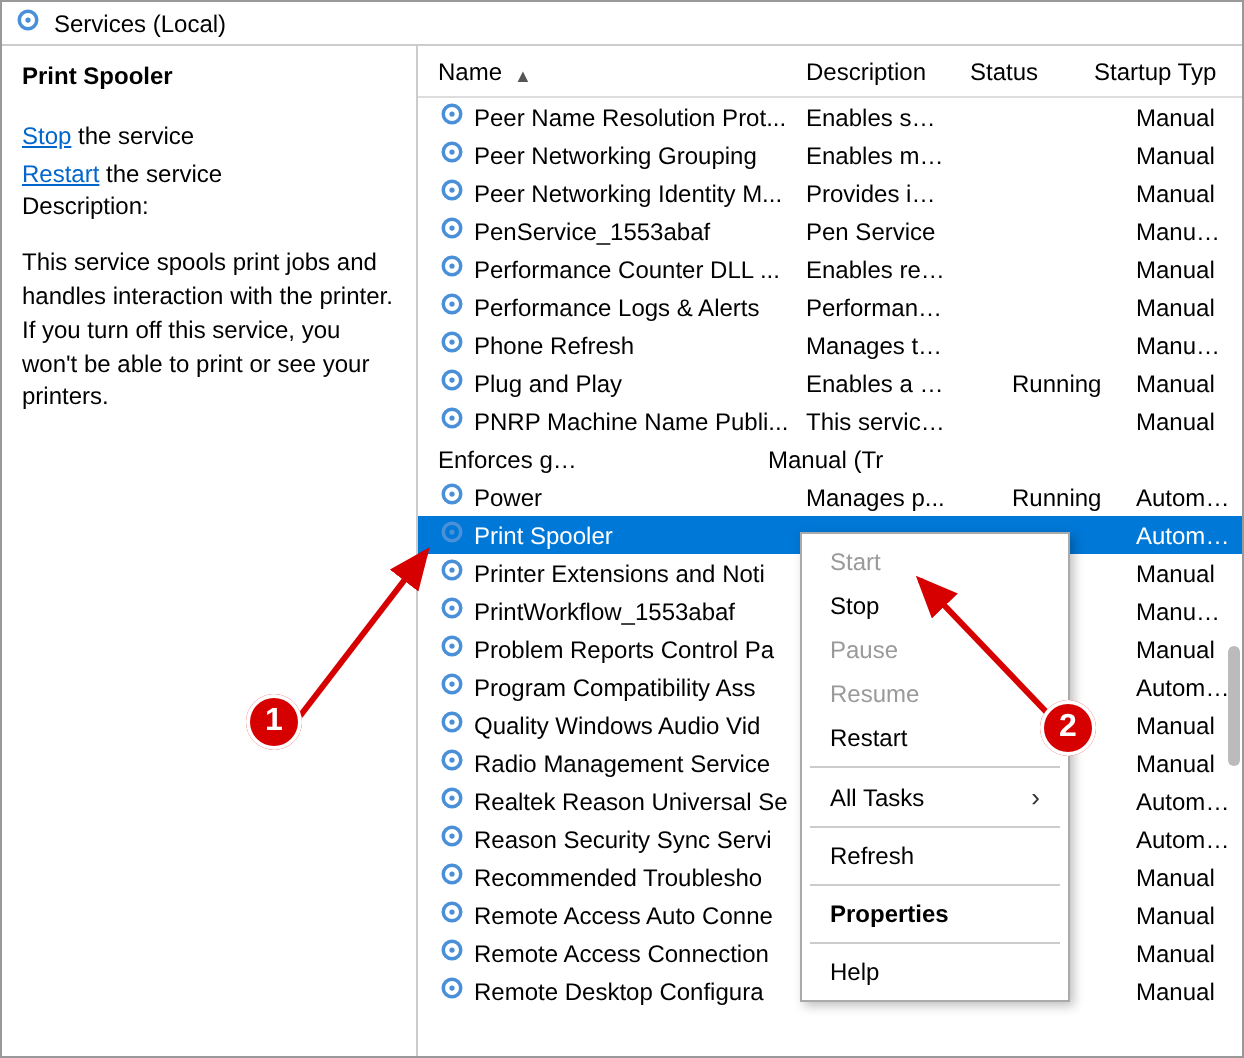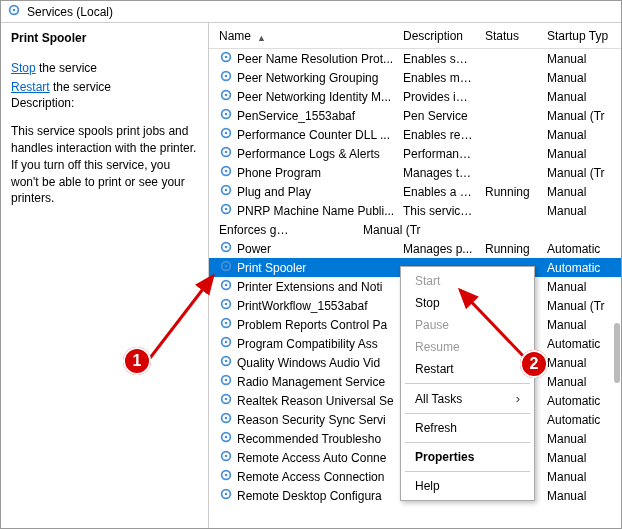--- a/index.html
+++ b/index.html
@@ -20,21 +20,21 @@
   .col-name { width: 184px; display: flex; align-items: flex-end; gap: 6px; }
   .col-desc { width: 82px; }
   .col-status { width: 62px; }
   .col-startup { flex: 1; }
   .sort-ind { font-size: 9px; color: #555; }
   .rows { overflow-y: auto; flex: 1; }
   .row { display: flex; align-items: center; height: 19px; padding-left: 4px; }
   .row .cell { padding: 0 6px; white-space: nowrap; overflow: hidden; text-overflow: ellipsis; }
   .cell-name { width: 184px; display: flex; align-items: center; gap: 4px; }
   .cell-desc { width: 82px; }
-  .cell-status { width: 62px; }
+  .cell-status { width: 62px; margin-left: 21px; }
   .cell-startup { flex: 1; }
   .row.selected { background: #0078d7; color: #fff; }
   .gear-icon { width: 14px; height: 14px; flex-shrink: 0; }
   .context-menu { position: absolute; left: 400px; top: 266px; width: 135px; background: #fff; border: 1px solid #aaa; box-shadow: 2px 2px 5px rgba(0,0,0,0.25); padding: 3px 0; z-index: 10; }
   .context-menu .item { padding: 4px 14px; cursor: default; display: flex; justify-content: space-between; align-items: center; }
   .context-menu .item.disabled { color: #9a9a9a; }
   .context-menu .item.bold { font-weight: bold; }
   .context-menu hr { border: none; border-top: 1px solid #ccc; margin: 3px 4px; }
   .annot-circle { position: absolute; width: 28px; height: 28px; border-radius: 50%; background: #d60000; color: #fff; font-weight: bold; font-size: 16px; display: flex; align-items: center; justify-content: center; z-index: 20; box-shadow: 0 0 0 2px #fff inset; }
   .annot1 { left: 123px; top: 347px; }
@@ -156,21 +156,21 @@
             <div class="cell cell-desc">Performanc...</div>
             <div class="cell cell-status"></div>
             <div class="cell cell-startup">Manual</div>
           </div>
           <div class="row">
             <div class="cell cell-name">
               <span><svg class="gear-icon" viewBox="0 0 16 16">
                   <circle cx="8" cy="8" r="5" fill="none" stroke="#4a90d9" stroke-width="2"></circle>
                   <circle cx="8" cy="8" r="1.5" fill="#4a90d9"></circle>
                 </svg></span>
-              <span>Phone Program</span>
+              <span>Phone Refresh</span>
             </div>
             <div class="cell cell-desc">Manages th...</div>
             <div class="cell cell-status"></div>
             <div class="cell cell-startup">Manual (Tr</div>
           </div>
           <div class="row">
             <div class="cell cell-name">
               <span><svg class="gear-icon" viewBox="0 0 16 16">
                   <circle cx="8" cy="8" r="5" fill="none" stroke="#4a90d9" stroke-width="2"></circle>
                   <circle cx="8" cy="8" r="1.5" fill="#4a90d9"></circle>

